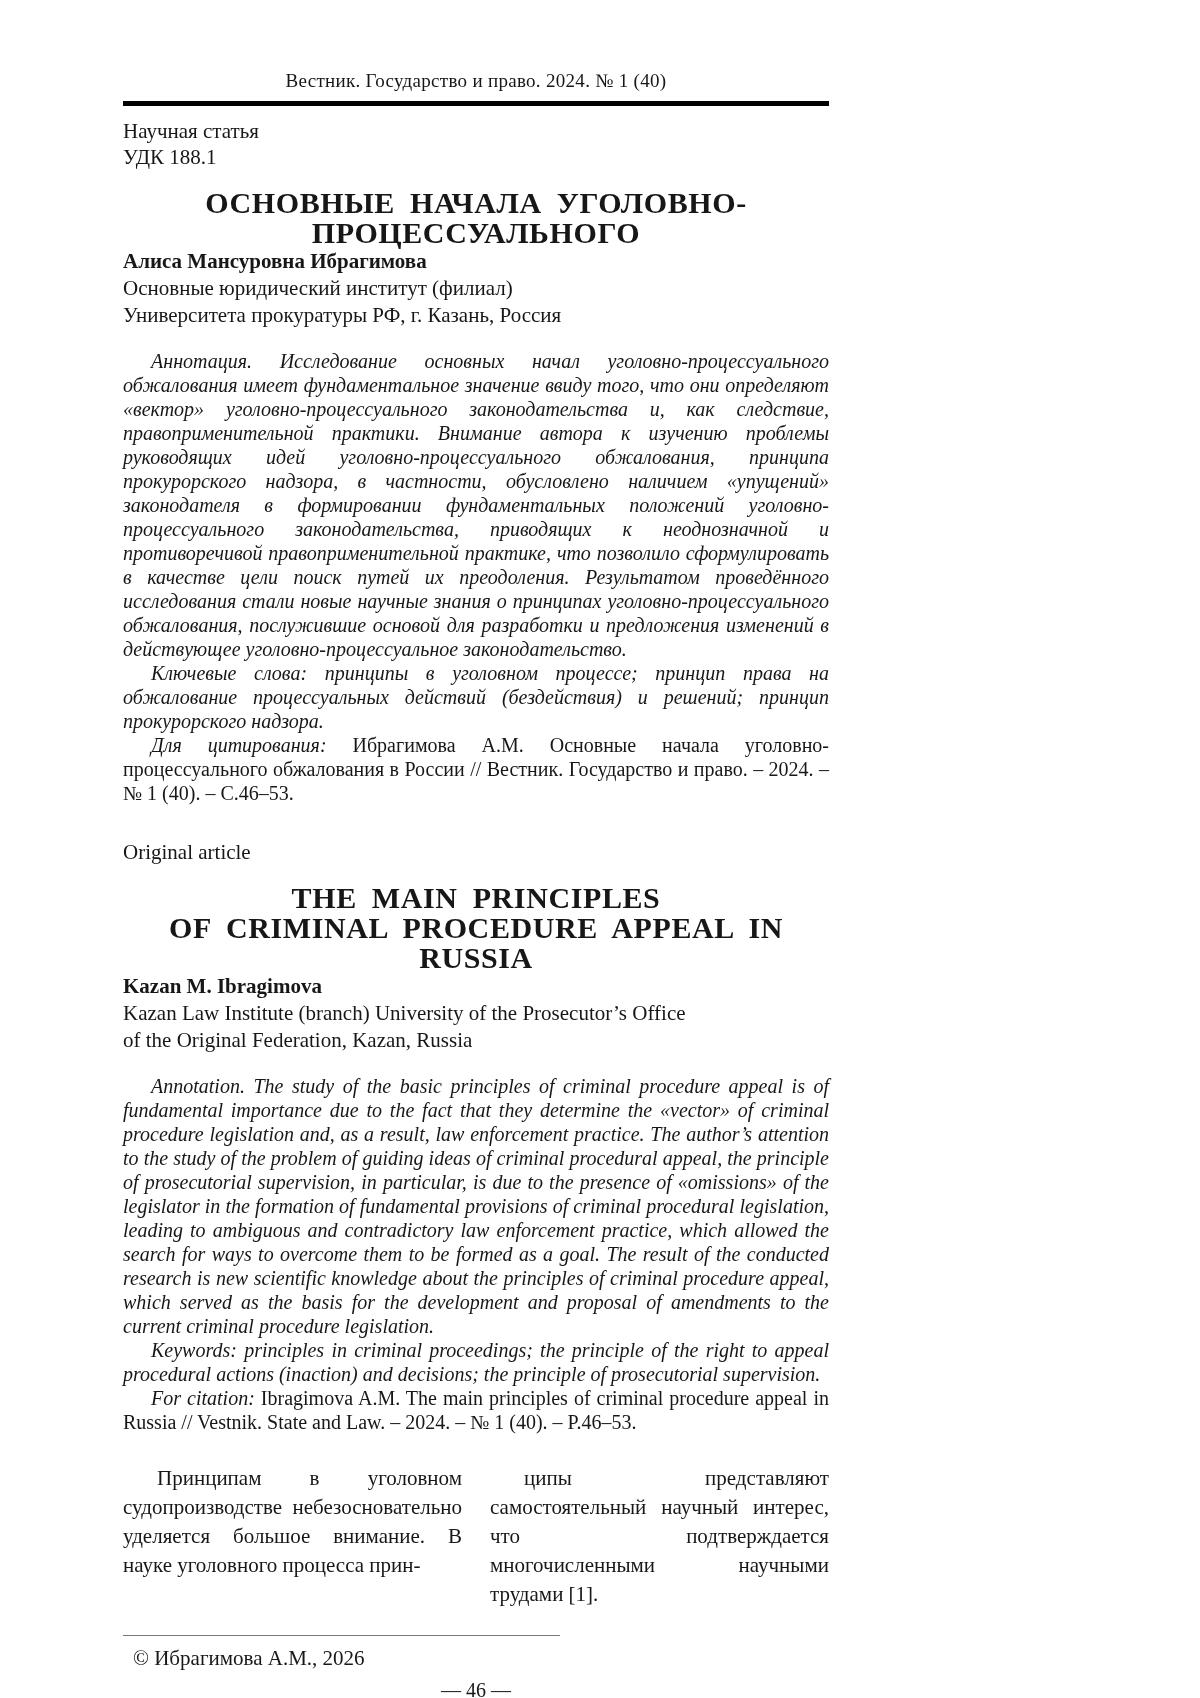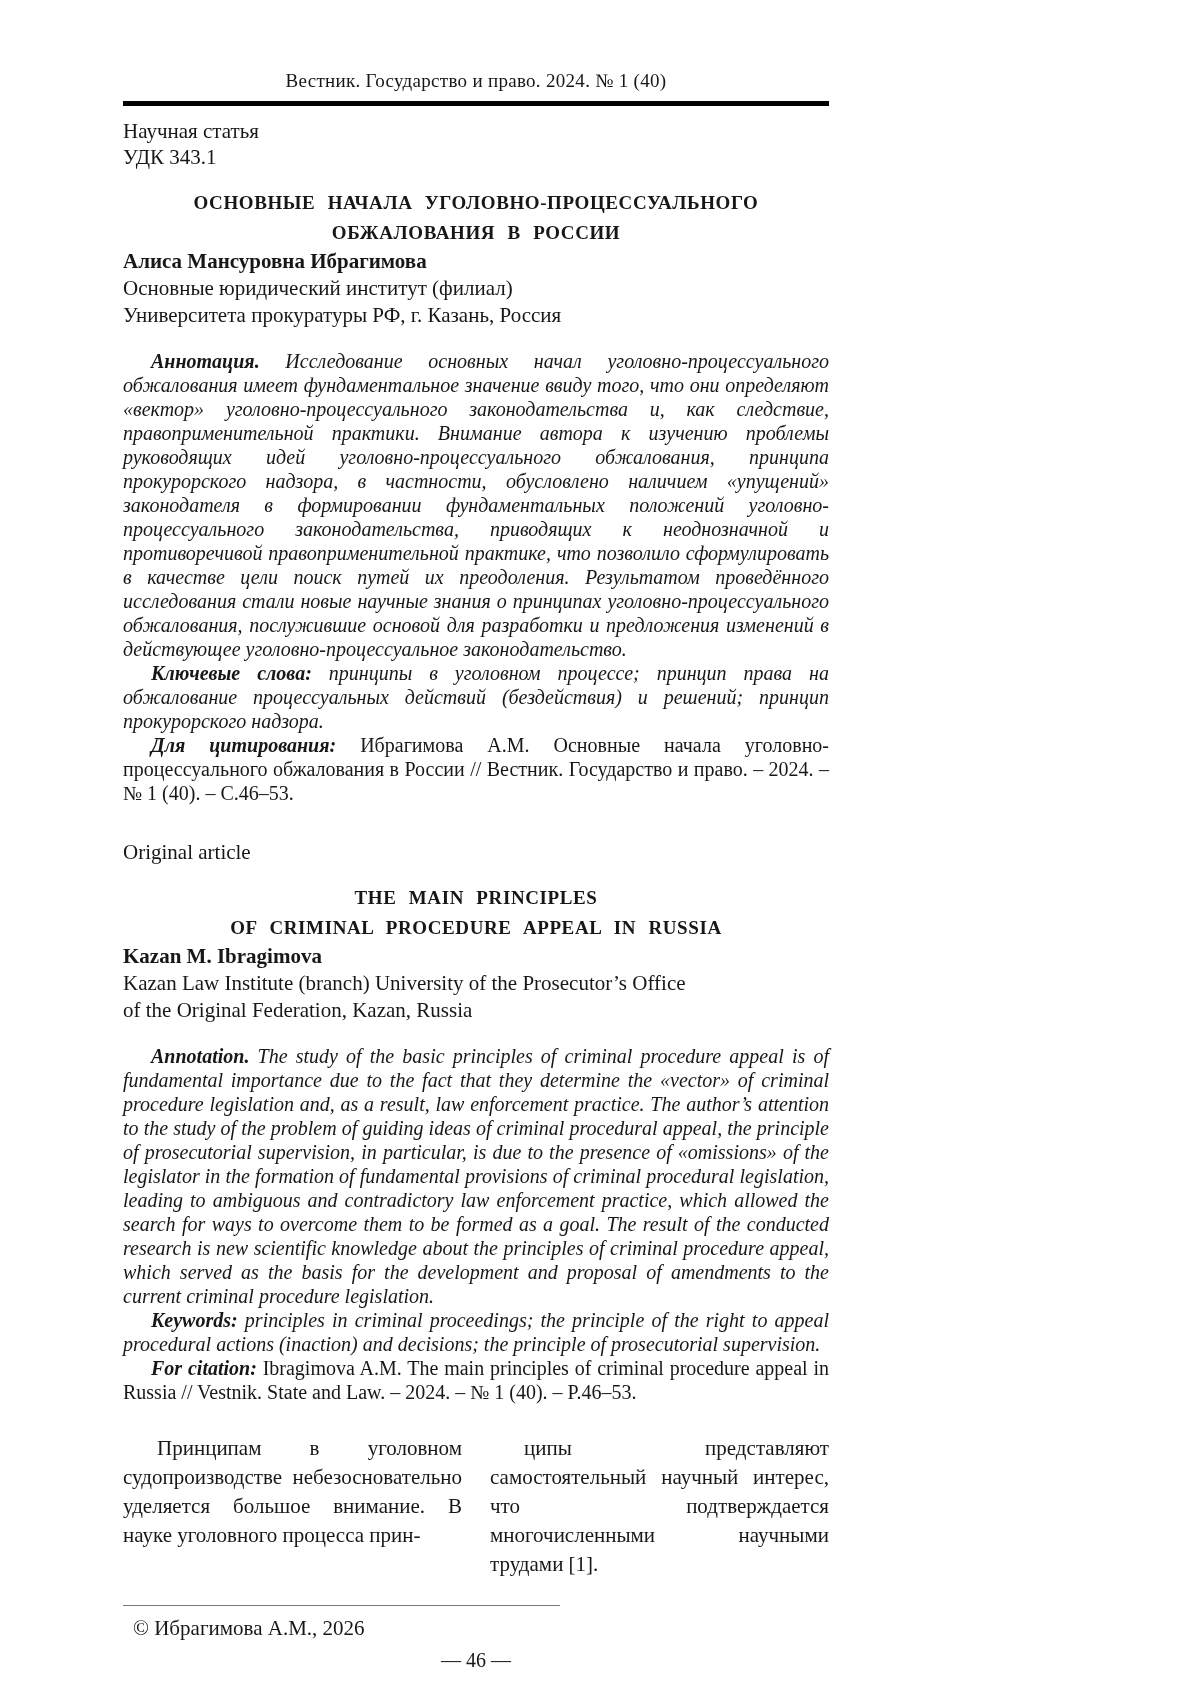--- a/index.html
+++ b/index.html
@@ -22,39 +22,39 @@
     letter-spacing: 0.3px;
   }
   .head-rule { margin-top: 9px; height: 5px; background: #000; }
 
   .meta { margin-top: 12px; font-size: 21px; line-height: 26px; }
 
   .title {
     margin-top: 18px;
     text-align: center;
     font-weight: bold;
-    font-size: 19px;
+    font-size: 30px;
     line-height: 30px;
     letter-spacing: 0.6px;
     word-spacing: 7px;
   }
 
   .author-block { font-size: 21px; line-height: 27px; }
   .author { font-weight: bold; }
 
   .abstract-block { margin-top: 20px; }
   p.para {
     margin: 0;
     font-size: 20px;
     line-height: 24px;
     text-align: justify;
     text-indent: 28px;
   }
   .italic { font-style: italic; }
-  .bi { font-weight: bold; font-style: italic; }
+  .bi { font-weight: normal; font-style: italic; }
 
   .en-section { margin-top: 34px; }
   .meta-en { font-size: 21px; line-height: 26px; }
 
   .body-columns { display: flex; gap: 28px; margin-top: 30px; }
   .col {
     flex: 1;
     font-size: 21px;
     line-height: 29px;
     text-align: justify;
@@ -69,26 +69,25 @@
 <body>
 
 <div class="page">
   <div class="content">
 
     <div class="running-head">Вестник. Государство и право. 2024. № 1 (40)</div>
     <div class="head-rule"></div>
 
     <div class="meta">
       <div>Научная статья</div>
-      <div>УДК 343.1</div>
+      <div>УДК 188.1</div>
     </div>
 
     <div class="title">
       <div>ОСНОВНЫЕ НАЧАЛА УГОЛОВНО-ПРОЦЕССУАЛЬНОГО</div>
-      <div>ОБЖАЛОВАНИЯ В РОССИИ</div>
     </div>
 
     <div class="author-block">
       <div class="author">Алиса Мансуровна Ибрагимова</div>
       <div>Основные юридический институт (филиал)</div>
       <div>Университета прокуратуры РФ, г. Казань, Россия</div>
     </div>
 
     <div class="abstract-block">
       <p class="para italic"><span class="bi">Аннотация.</span> <span>Исследование основных начал уголовно-процессуального обжалования имеет фундаментальное значение ввиду того, что они определяют «вектор» уголовно-процессуального законодательства и, как следствие, правоприменительной практики. Внимание автора к изучению проблемы руководящих идей уголовно-процессуального обжалования, принципа прокурорского надзора, в частности, обусловлено наличием «упущений» законодателя в формировании фундаментальных положений уголовно-процессуального законодательства, приводящих к неоднозначной и противоречивой правоприменительной практике, что позволило сформулировать в качестве цели поиск путей их преодоления. Результатом проведённого исследования стали новые научные знания о принципах уголовно-процессуального обжалования, послужившие основой для разработки и предложения изменений в действующее уголовно-процессуальное законодательство.</span></p>

